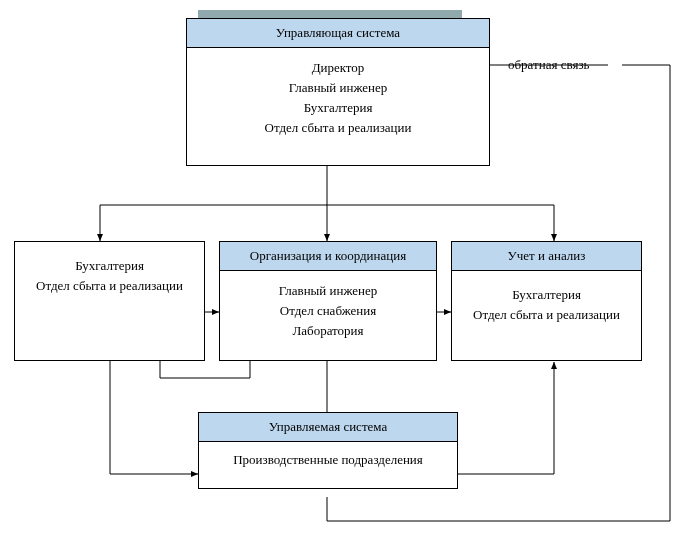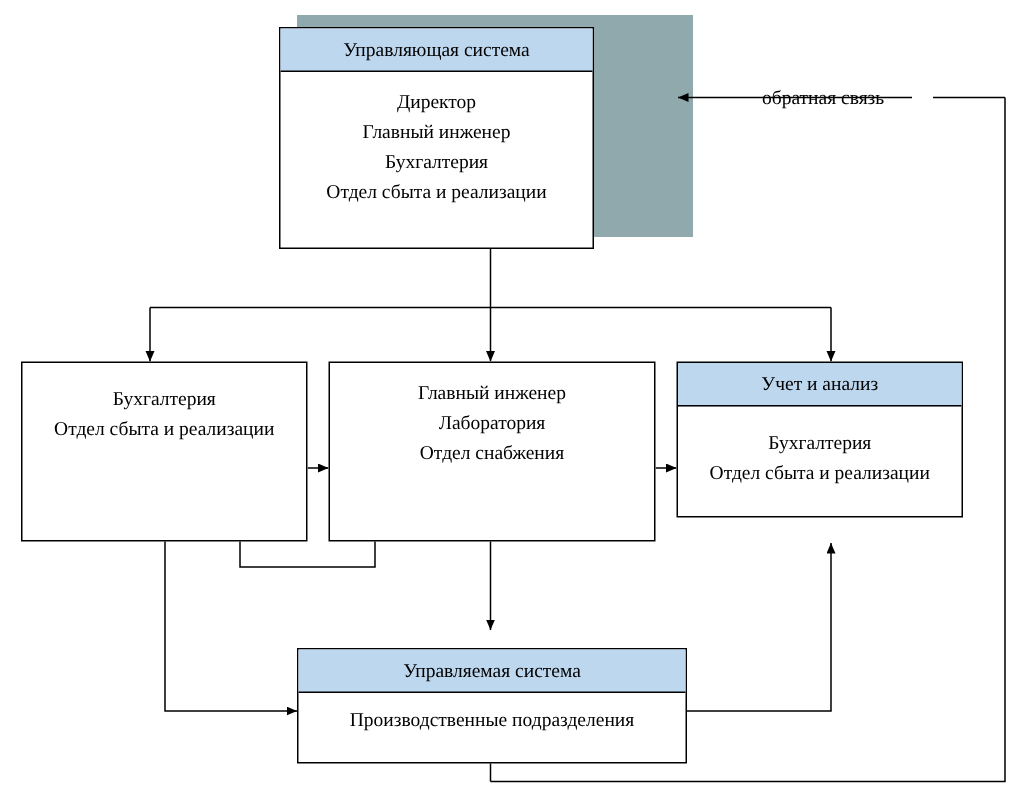--- a/index.html
+++ b/index.html
@@ -98,55 +98,56 @@
       <path d="M 110,360 L 110,474 L 198,474" marker-end="url(#arrow)"></path>
 
       <path d="M 250,360 L 250,378 L 160,378 L 160,360"></path>
 
       <path d="M 458,474 L 554,474 L 554,362" marker-end="url(#arrow)"></path>
 
       <path d="M 327,497 L 327,521"></path>
     </g>
   </svg>
 
-  <div class="box" style="left:186px; top:18px; width:210px; height:148px;">
+  <div class="box" style="left:186px; top:18px; width:304px; height:148px;">
     <div class="box-header">Управляющая система</div>
     <div class="box-body">
       <div class="line">Директор</div>
       <div class="line">Главный инженер</div>
       <div class="line">Бухгалтерия</div>
       <div class="line">Отдел сбыта и реализации</div>
     </div>
   </div>
 
   <div class="label" style="left:508px; top:57px;">обратная связь</div>
 
   <div class="box" style="left:14px; top:241px; width:191px; height:120px;">
     <div class="box-body" style="padding-top:14px;">
       <div class="line">Бухгалтерия</div>
       <div class="line">Отдел сбыта и реализации</div>
     </div>
   </div>
 
   <div class="box" style="left:219px; top:241px; width:218px; height:120px;">
+    <div class="box-header">Организация и координация</div>
     <div class="box-body">
       <div class="line">Главный инженер</div>
+      <div class="line">Отдел снабжения</div>
       <div class="line">Лаборатория</div>
-      <div class="line">Отдел снабжения</div>
     </div>
   </div>
 
-  <div class="box" style="left:451px; top:241px; width:191px; height:104px;">
+  <div class="box" style="left:451px; top:241px; width:191px; height:120px;">
     <div class="box-header">Учет и анализ</div>
     <div class="box-body" style="padding-top:14px;">
       <div class="line">Бухгалтерия</div>
       <div class="line">Отдел сбыта и реализации</div>
     </div>
   </div>
 
-  <div class="box" style="left:198px; top:432px; width:260px; height:77px;">
+  <div class="box" style="left:198px; top:412px; width:260px; height:77px;">
     <div class="box-header">Управляемая система</div>
     <div class="box-body" style="padding-top:8px;">
       <div class="line">Производственные подразделения</div>
     </div>
   </div>
 
 </div>
 
 </body></html>

